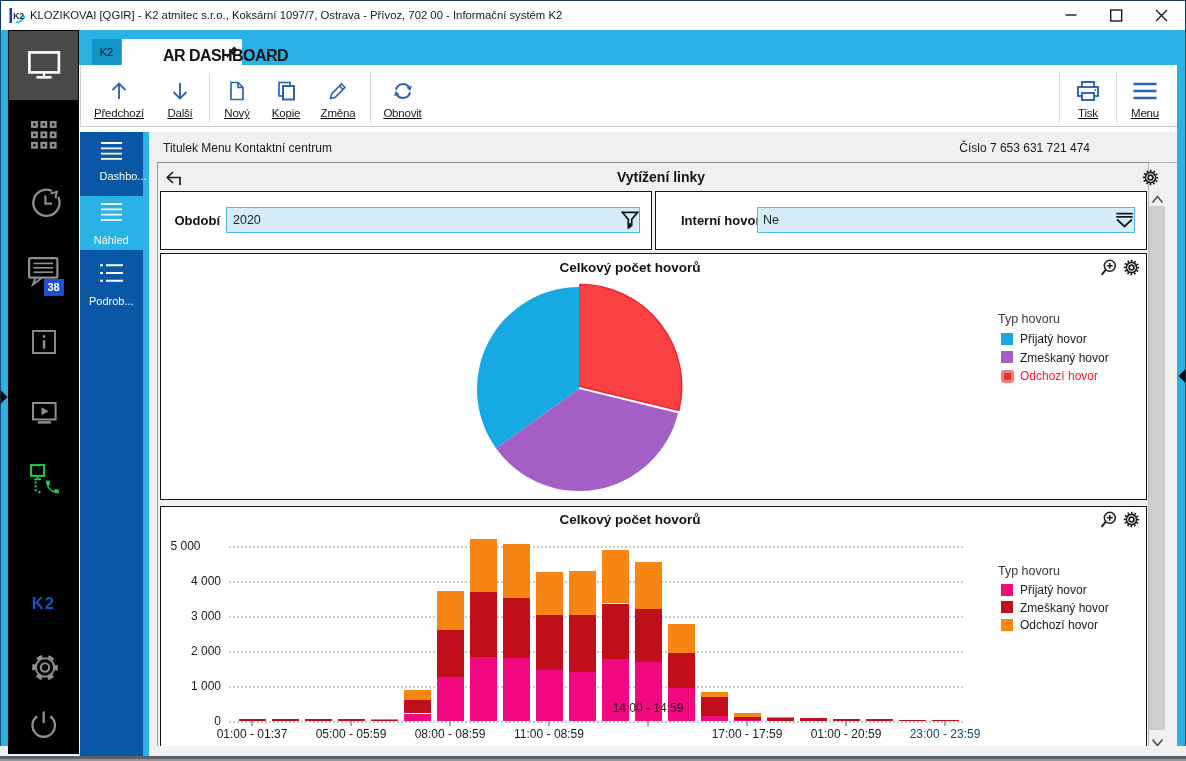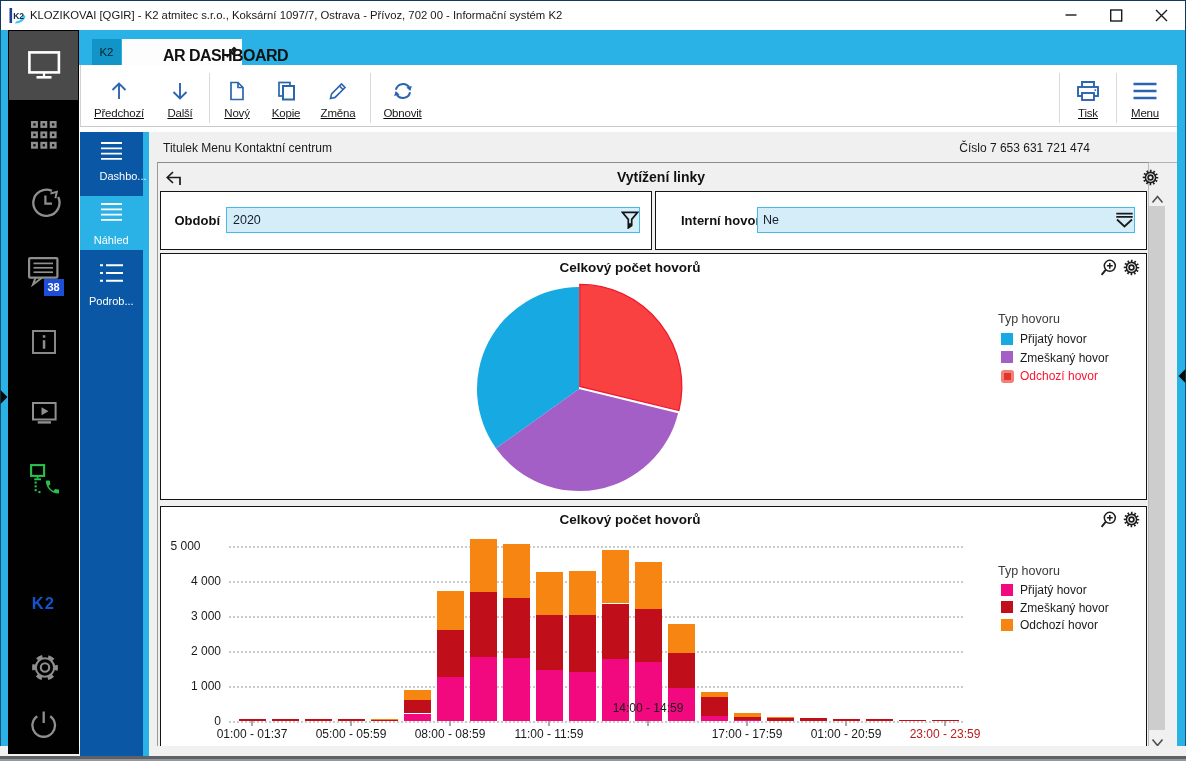--- a/index.html
+++ b/index.html
@@ -352,29 +352,29 @@
 <div class="abs" style="left:865.5px;top:718.6px;width:27px;height:2.4px;background:#C00F1A;"></div>
 <div class="abs" style="left:898.5px;top:719.8px;width:27px;height:1.2px;background:#C00F1A;"></div>
 <div class="abs" style="left:931.5px;top:719.8px;width:27px;height:1.2px;background:#C00F1A;"></div>
 <div class="abs" style="left:251.25px;top:721px;width:1.5px;height:5px;background:#a8a8a8;"></div>
 <div class="abs" style="left:207px;top:727px;width:90px;text-align:center;font-size:12px;color:#1a1a1a;">01:00 - 01:37</div>
 <div class="abs" style="left:350.25px;top:721px;width:1.5px;height:5px;background:#a8a8a8;"></div>
 <div class="abs" style="left:306px;top:727px;width:90px;text-align:center;font-size:12px;color:#1a1a1a;">05:00 - 05:59</div>
 <div class="abs" style="left:449.25px;top:721px;width:1.5px;height:5px;background:#a8a8a8;"></div>
 <div class="abs" style="left:405px;top:727px;width:90px;text-align:center;font-size:12px;color:#1a1a1a;">08:00 - 08:59</div>
 <div class="abs" style="left:548.25px;top:721px;width:1.5px;height:5px;background:#a8a8a8;"></div>
-<div class="abs" style="left:504px;top:727px;width:90px;text-align:center;font-size:12px;color:#1a1a1a;">11:00 - 11:59</div>
+<div class="abs" style="left:504px;top:727px;width:90px;text-align:center;font-size:12px;color:#1a1a1a;">11:00 - 08:59</div>
 <div class="abs" style="left:647.25px;top:721px;width:1.5px;height:5px;background:#a8a8a8;"></div>
 <div class="abs" style="left:603px;top:701px;width:90px;text-align:center;font-size:12px;color:#1a1a1a;">14:00 - 14:59</div>
 <div class="abs" style="left:746.25px;top:721px;width:1.5px;height:5px;background:#a8a8a8;"></div>
 <div class="abs" style="left:702px;top:727px;width:90px;text-align:center;font-size:12px;color:#1a1a1a;">17:00 - 17:59</div>
 <div class="abs" style="left:845.25px;top:721px;width:1.5px;height:5px;background:#a8a8a8;"></div>
 <div class="abs" style="left:801px;top:727px;width:90px;text-align:center;font-size:12px;color:#1a1a1a;">01:00 - 20:59</div>
 <div class="abs" style="left:944.25px;top:721px;width:1.5px;height:5px;background:#a8a8a8;"></div>
-<div class="abs" style="left:900px;top:727px;width:90px;text-align:center;font-size:12px;color:#b91c1c;">23:00 - 23:59</div>
+<div class="abs" style="left:900px;top:727px;width:90px;text-align:center;font-size:12px;color:#0c4a6e;">23:00 - 23:59</div>
 <div class="abs" style="left:998px;top:563.5px;font-size:12.5px;color:#3a3a3a;">Typ hovoru</div>
 <div class="abs" style="left:1001px;top:583.5px;width:12px;height:12px;background:#F2087F;"></div>
 <div class="abs" style="left:1020px;top:583px;font-size:12px;color:#1a1a1a;">Přijatý hovor</div>
 <div class="abs" style="left:1001px;top:601px;width:12px;height:12px;background:#C00F1A;"></div>
 <div class="abs" style="left:1020px;top:600.5px;font-size:12px;color:#1a1a1a;">Zmeškaný hovor</div>
 <div class="abs" style="left:1001px;top:618.5px;width:12px;height:12px;background:#F68511;"></div>
 <div class="abs" style="left:1020px;top:618px;font-size:12px;color:#1a1a1a;">Odchozí hovor</div>
 
 <svg class="abs" style="left:1151px;top:194px;" width="13" height="11" viewBox="0 0 13 11">
     <path d="M1.5 8.5 L6.5 2.5 L11.5 8.5" fill="none" stroke="#505050" stroke-width="1.6"></path>

